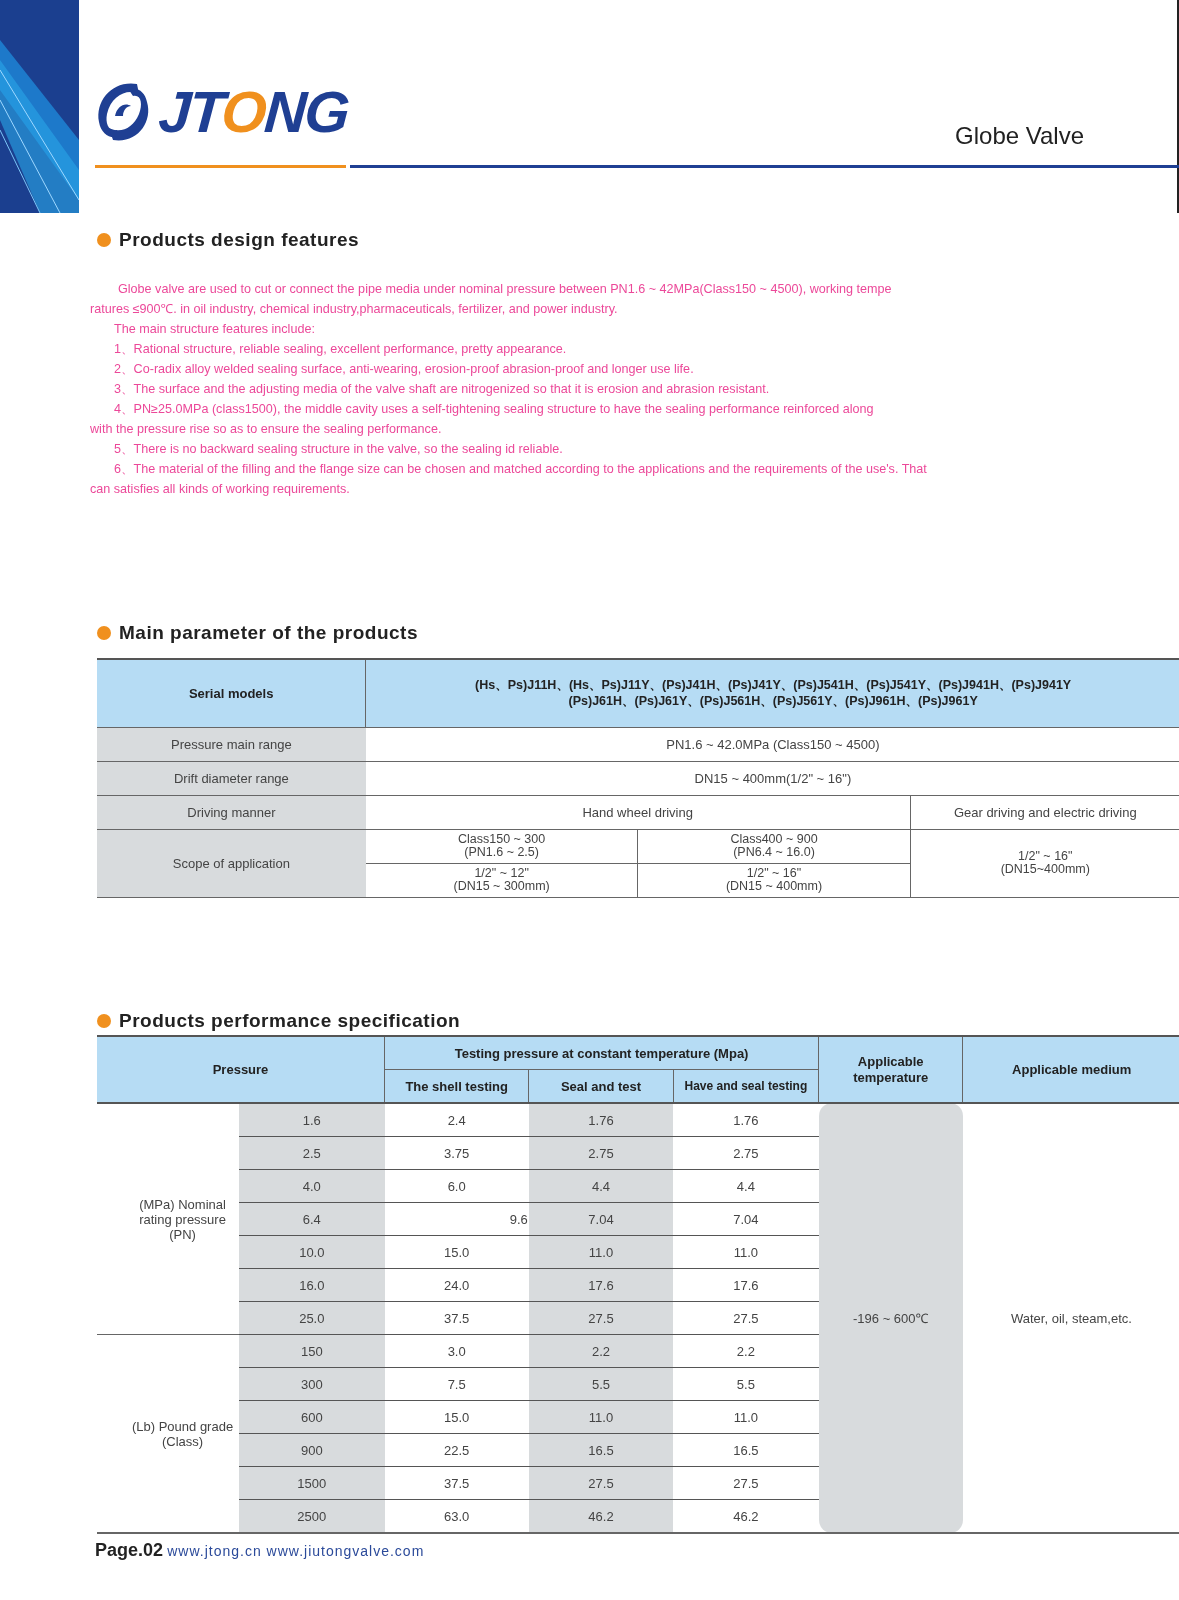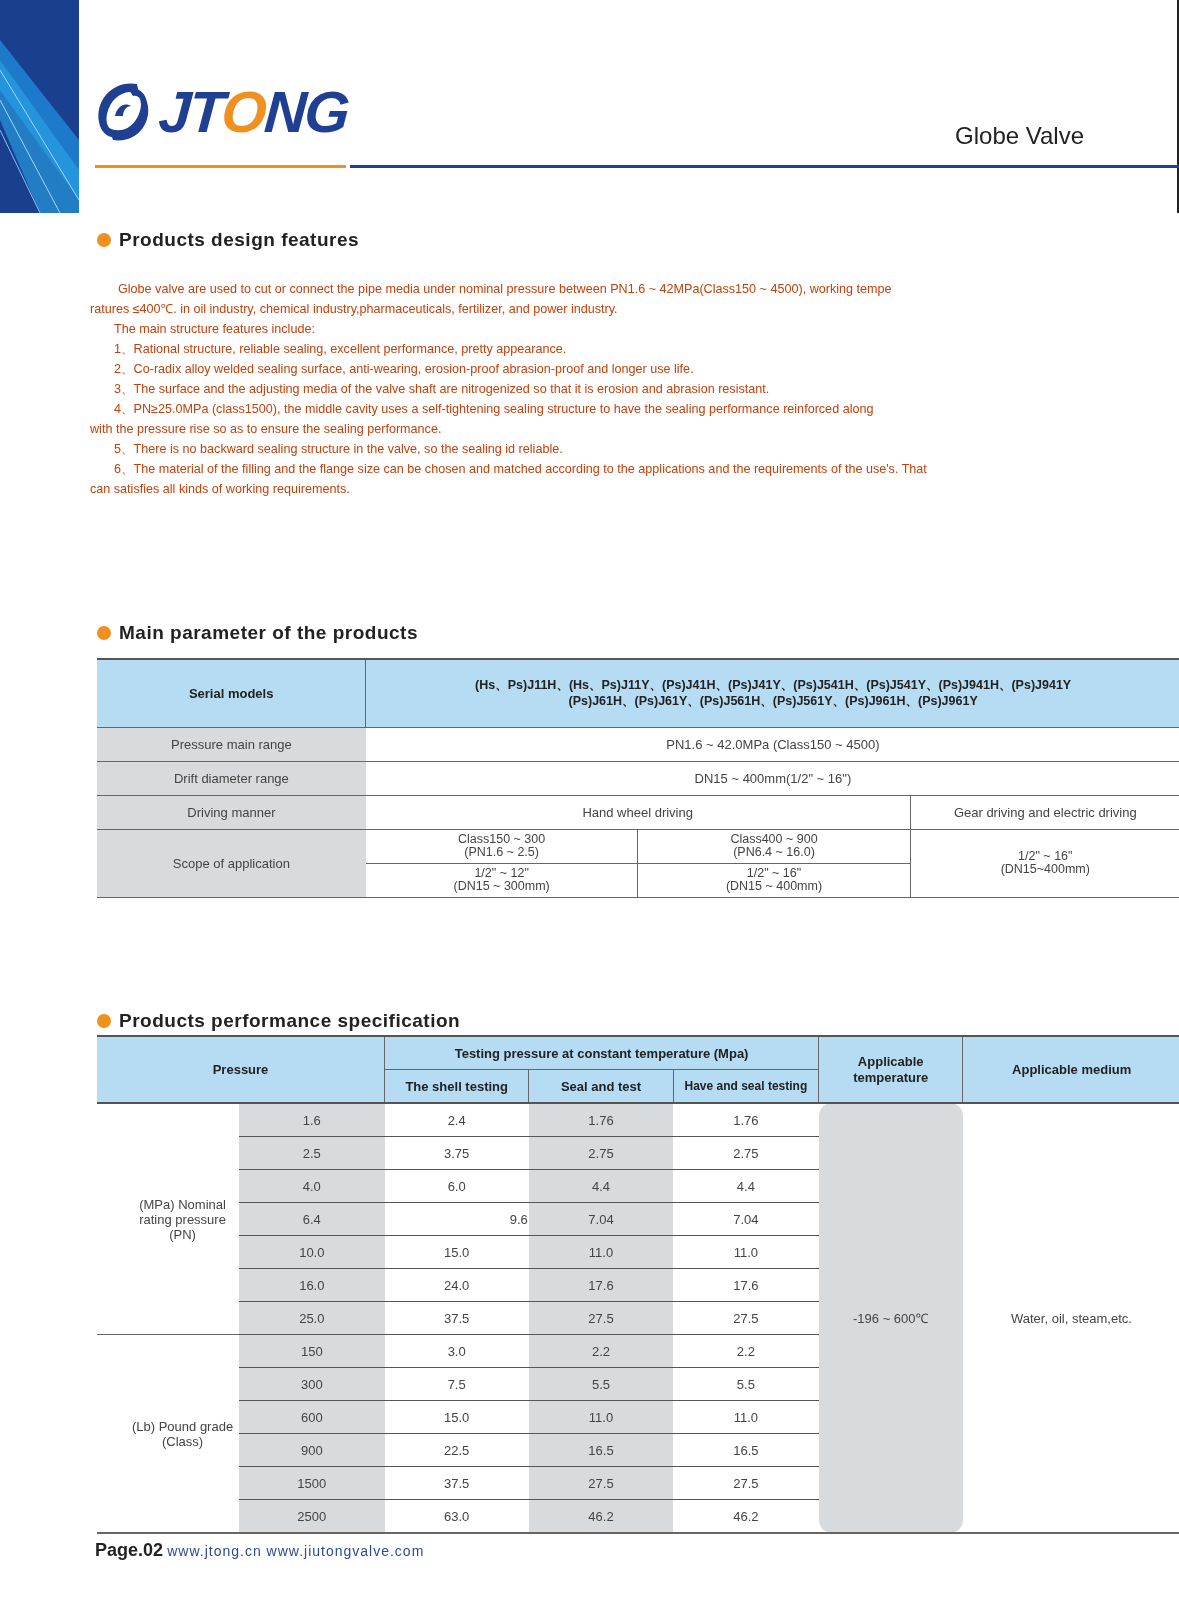--- a/index.html
+++ b/index.html
@@ -9,21 +9,21 @@
   .logo{position:absolute;left:93px;top:76px;display:flex;align-items:center;}
   .logo-mark{width:60px;height:72px;}
   .logo-text{font-family:"Liberation Sans",sans-serif;font-weight:900;font-size:58px;color:#1f3f93;letter-spacing:-2px;line-height:1;font-style:italic;transform:skewX(-4deg);margin-left:6px;}
   .logo-text .o{color:#f0901e;}
   .logo-underline-orange{position:absolute;left:95px;top:165px;width:251px;height:3px;background:#f0901e;}
   .logo-underline-blue{position:absolute;left:350px;top:165px;width:829px;height:3px;background:#1f3f93;}
   .right-edge{position:absolute;left:1177px;top:0;width:2px;height:213px;background:#222;}
   .page-title{position:absolute;right:95px;top:122px;font-size:24px;color:#222;}
   .section-heading{position:absolute;left:97px;display:flex;align-items:center;font-weight:bold;font-size:19px;color:#222;letter-spacing:0.5px;}
   .bullet{width:14px;height:14px;border-radius:50%;background:#f0901e;margin-right:8px;}
-  .intro{position:absolute;left:90px;top:279px;width:990px;font-size:12.6px;line-height:20px;color:#c2410c;}
+  .intro{position:absolute;left:90px;top:279px;width:990px;font-size:12.6px;line-height:20px;color:#ec4899;}
   .intro p{margin:0;}
   .indent{text-indent:28px;}
   .indent2{padding-left:24px;}
   table{border-collapse:collapse;position:absolute;left:97px;font-size:13px;color:#444;}
   .hdr{background:#b6dcf4;color:#222;font-weight:bold;}
   .grey{background:#d8dbdd;}
   td{text-align:center;vertical-align:middle;}
   #params{top:658px;width:1083px;}
   #params td{border-bottom:1.5px solid #666;}
   #params .top td{border-top:2px solid #555;}
@@ -62,21 +62,21 @@
 <div class="logo-underline-blue"></div>
 <div class="page-title">Globe Valve</div>
 
 <div class="section-heading" style="top:229px;">
   <span class="bullet"></span>
   <span>Products design features</span>
 </div>
 
 <div class="intro">
   <p class="indent">Globe valve are used to cut or connect the pipe media under nominal pressure between PN1.6 ~ 42MPa(Class150 ~ 4500), working tempe</p>
-  <p>ratures ≤400℃. in oil industry, chemical industry,pharmaceuticals, fertilizer, and power industry.</p>
+  <p>ratures ≤900℃. in oil industry, chemical industry,pharmaceuticals, fertilizer, and power industry.</p>
   <p class="indent2">The main structure features include:</p>
   <p class="indent2">1、Rational structure, reliable sealing, excellent performance, pretty appearance.</p>
   <p class="indent2">2、Co-radix alloy welded sealing surface, anti-wearing, erosion-proof abrasion-proof and longer use life.</p>
   <p class="indent2">3、The surface and the adjusting media of the valve shaft are nitrogenized so that it is erosion and abrasion resistant.</p>
   <p class="indent2">4、PN≥25.0MPa (class1500), the middle cavity uses a self-tightening sealing structure to have the sealing performance reinforced along</p>
   <p>with the pressure rise so as to ensure the sealing performance.</p>
   <p class="indent2">5、There is no backward sealing structure in the valve, so the sealing id reliable.</p>
   <p class="indent2">6、The material of the filling and the flange size can be chosen and matched according to the applications and the requirements of the use's. That</p>
   <p>can satisfies all kinds of working requirements.</p>
 </div>

